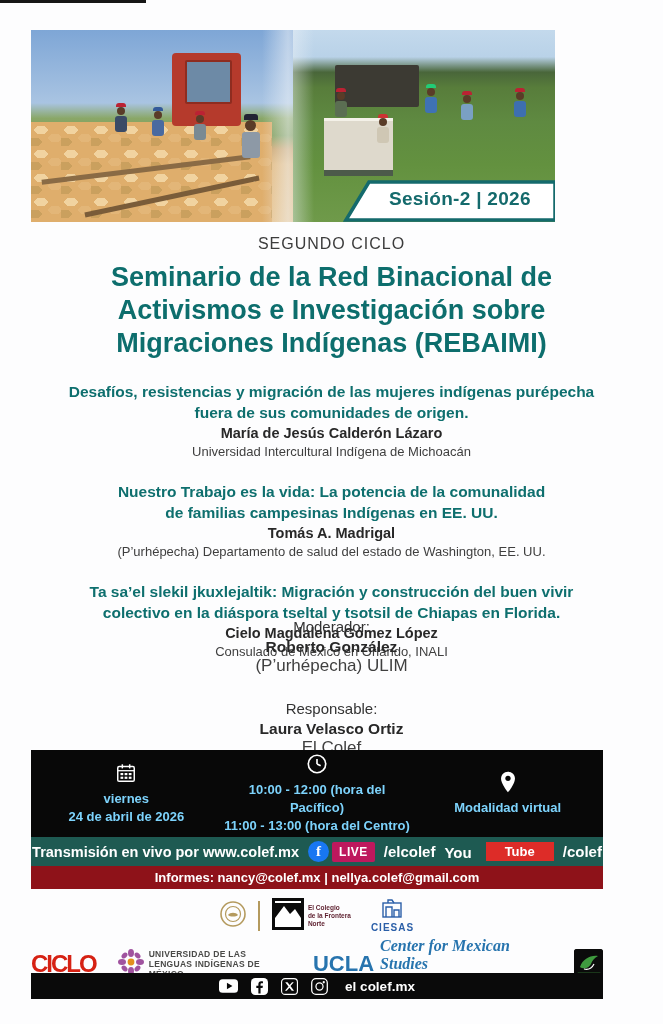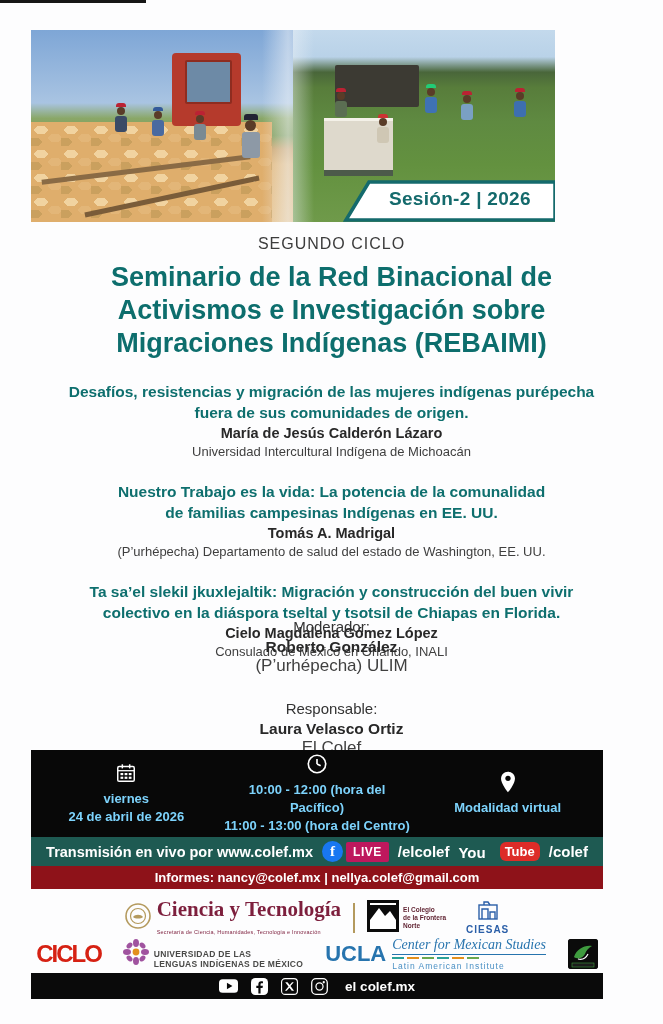--- a/index.html
+++ b/index.html
@@ -59,21 +59,21 @@
   .info-line{font-size:13px;font-weight:bold;line-height:18px;}
 
   
   .stream-bar{position:absolute;left:31px;top:837px;width:572px;height:29px;background:#1e5a52;display:flex;align-items:center;justify-content:center;gap:9px;color:#fff;}
   .stream-text{font-size:14.5px;font-weight:bold;}
   .fb-circle{width:21px;height:21px;border-radius:50%;background:#1877f2;color:#fff;font-weight:bold;font-size:15px;text-align:center;line-height:21px;font-family:"Liberation Serif",serif;}
   .live-badge{background:#be185d;color:#fff;font-weight:bold;font-size:12px;padding:3px 7px;border-radius:2px;letter-spacing:.5px;margin-left:-6px;}
   .handle{font-size:15px;font-weight:bold;}
   .yt-wordmark{display:flex;align-items:flex-end;gap:14px;}
   .yt-you{color:#fff;font-weight:bold;font-size:15px;}
-  .yt-tube{background:#dd2c28;color:#fff;font-weight:bold;font-size:13px;padding:2px 5px;border-radius:6px;}
+  .yt-tube{background:#dd2c28;color:#fff;font-weight:bold;font-size:13px;padding:2px 19px;border-radius:0;}
 
   
   .contact-bar{position:absolute;left:31px;top:866px;width:572px;height:23px;background:#8e1219;display:flex;align-items:center;justify-content:center;}
   .contact-text{color:#fff;font-size:13px;font-weight:bold;}
 
   
   .logos{position:absolute;left:31px;top:893px;width:572px;height:78px;background:#fdfdfe;}
   .logo-row1{position:absolute;top:5px;left:0;width:100%;display:flex;align-items:center;justify-content:center;gap:12px;}
   .cyt{display:flex;align-items:center;gap:6px;}
   .cyt-text .cyt-main{font-family:"Liberation Serif",serif;color:#7d1f3d;font-size:21px;font-weight:bold;line-height:22px;}
@@ -83,21 +83,21 @@
   .colef-sub{color:#5d1f2e;font-size:6.5px;font-weight:bold;line-height:8px;}
   .ciesas{display:flex;flex-direction:column;align-items:center;margin-left:8px;}
   .ciesas-label{color:#2b5fa8;font-size:10px;font-weight:bold;letter-spacing:1px;line-height:10px;}
   .logo-row2{position:absolute;top:44px;left:0;width:100%;display:flex;align-items:center;justify-content:center;gap:22px;}
   .uaeh{color:#d62113;font-weight:bold;font-size:24px;letter-spacing:-2px;line-height:22px;font-stretch:condensed;}
   .ulim{display:flex;align-items:flex-end;gap:5px;}
   .ulim-label{color:#4a4a48;font-size:8.5px;font-weight:bold;line-height:10px;letter-spacing:.3px;}
   .ucla{display:flex;align-items:center;gap:6px;}
   .ucla-word{color:#2774ae;font-weight:bold;font-size:22px;letter-spacing:0;}
   .ucla-right{display:flex;flex-direction:column;}
-  .ucla-cms{color:#2774ae;font-family:"Liberation Serif",serif;font-style:italic;font-weight:normal;font-size:14px;border-bottom:1px solid #2774ae;padding-bottom:1px;}
+  .ucla-cms{color:#2774ae;font-family:"Liberation Serif",serif;font-style:italic;font-weight:bold;font-size:16px;border-bottom:1px solid #2774ae;padding-bottom:1px;}
   .ucla-dashes{display:flex;gap:3px;margin:2px 0;}
   .ucla-dashes span{width:12px;height:2px;display:inline-block;}
   .ucla-lai{color:#4a90c4;font-size:8.5px;letter-spacing:1px;}
   .bird-logo{width:30px;height:30px;background:#0b0b0b;border-radius:3px;position:relative;overflow:hidden;}
 
   
   .footer-bar{position:absolute;left:31px;top:973px;width:572px;height:26px;background:#0a0a0a;display:flex;align-items:center;justify-content:center;gap:13px;}
   .footer-site{color:#fff;font-size:13.5px;font-weight:bold;margin-left:4px;}
   .f-ic{display:flex;align-items:center;}
 </style>
@@ -280,24 +280,20 @@
   <div class="logos">
     <div class="logo-row1">
       <div class="cyt">
         <span>
           <svg width="26" height="26" viewBox="0 0 26 26">
               <circle cx="13" cy="13" r="12" fill="none" stroke="#b49a5e" stroke-width="1.6"></circle>
               <circle cx="13" cy="13" r="7.5" fill="none" stroke="#b49a5e" stroke-width="1.2"></circle>
               <path d="M8 14c2-3 8-3 10 0-2 2-8 2-10 0z" fill="#b49a5e"></path>
             </svg>
         </span>
-        <span class="cyt-text">
-          <span class="cyt-main">Ciencia y Tecnología</span><br>
-          <span class="cyt-sub">Secretaría de Ciencia, Humanidades, Tecnología e Innovación</span>
-        </span>
       </div>
       <div class="gold-divider"></div>
       <div class="colef-logo">
         <span>
           <svg width="32" height="32" viewBox="0 0 32 32">
               <rect x="0" y="0" width="32" height="32" fill="#0b0b0b"></rect>
               <path d="M3 20 L12 8 L18 16 L23 11 L29 20 L29 29 L3 29 Z" fill="#ffffff"></path>
               <rect x="3" y="3" width="26" height="2" fill="#ffffff"></rect>
             </svg>
         </span>

